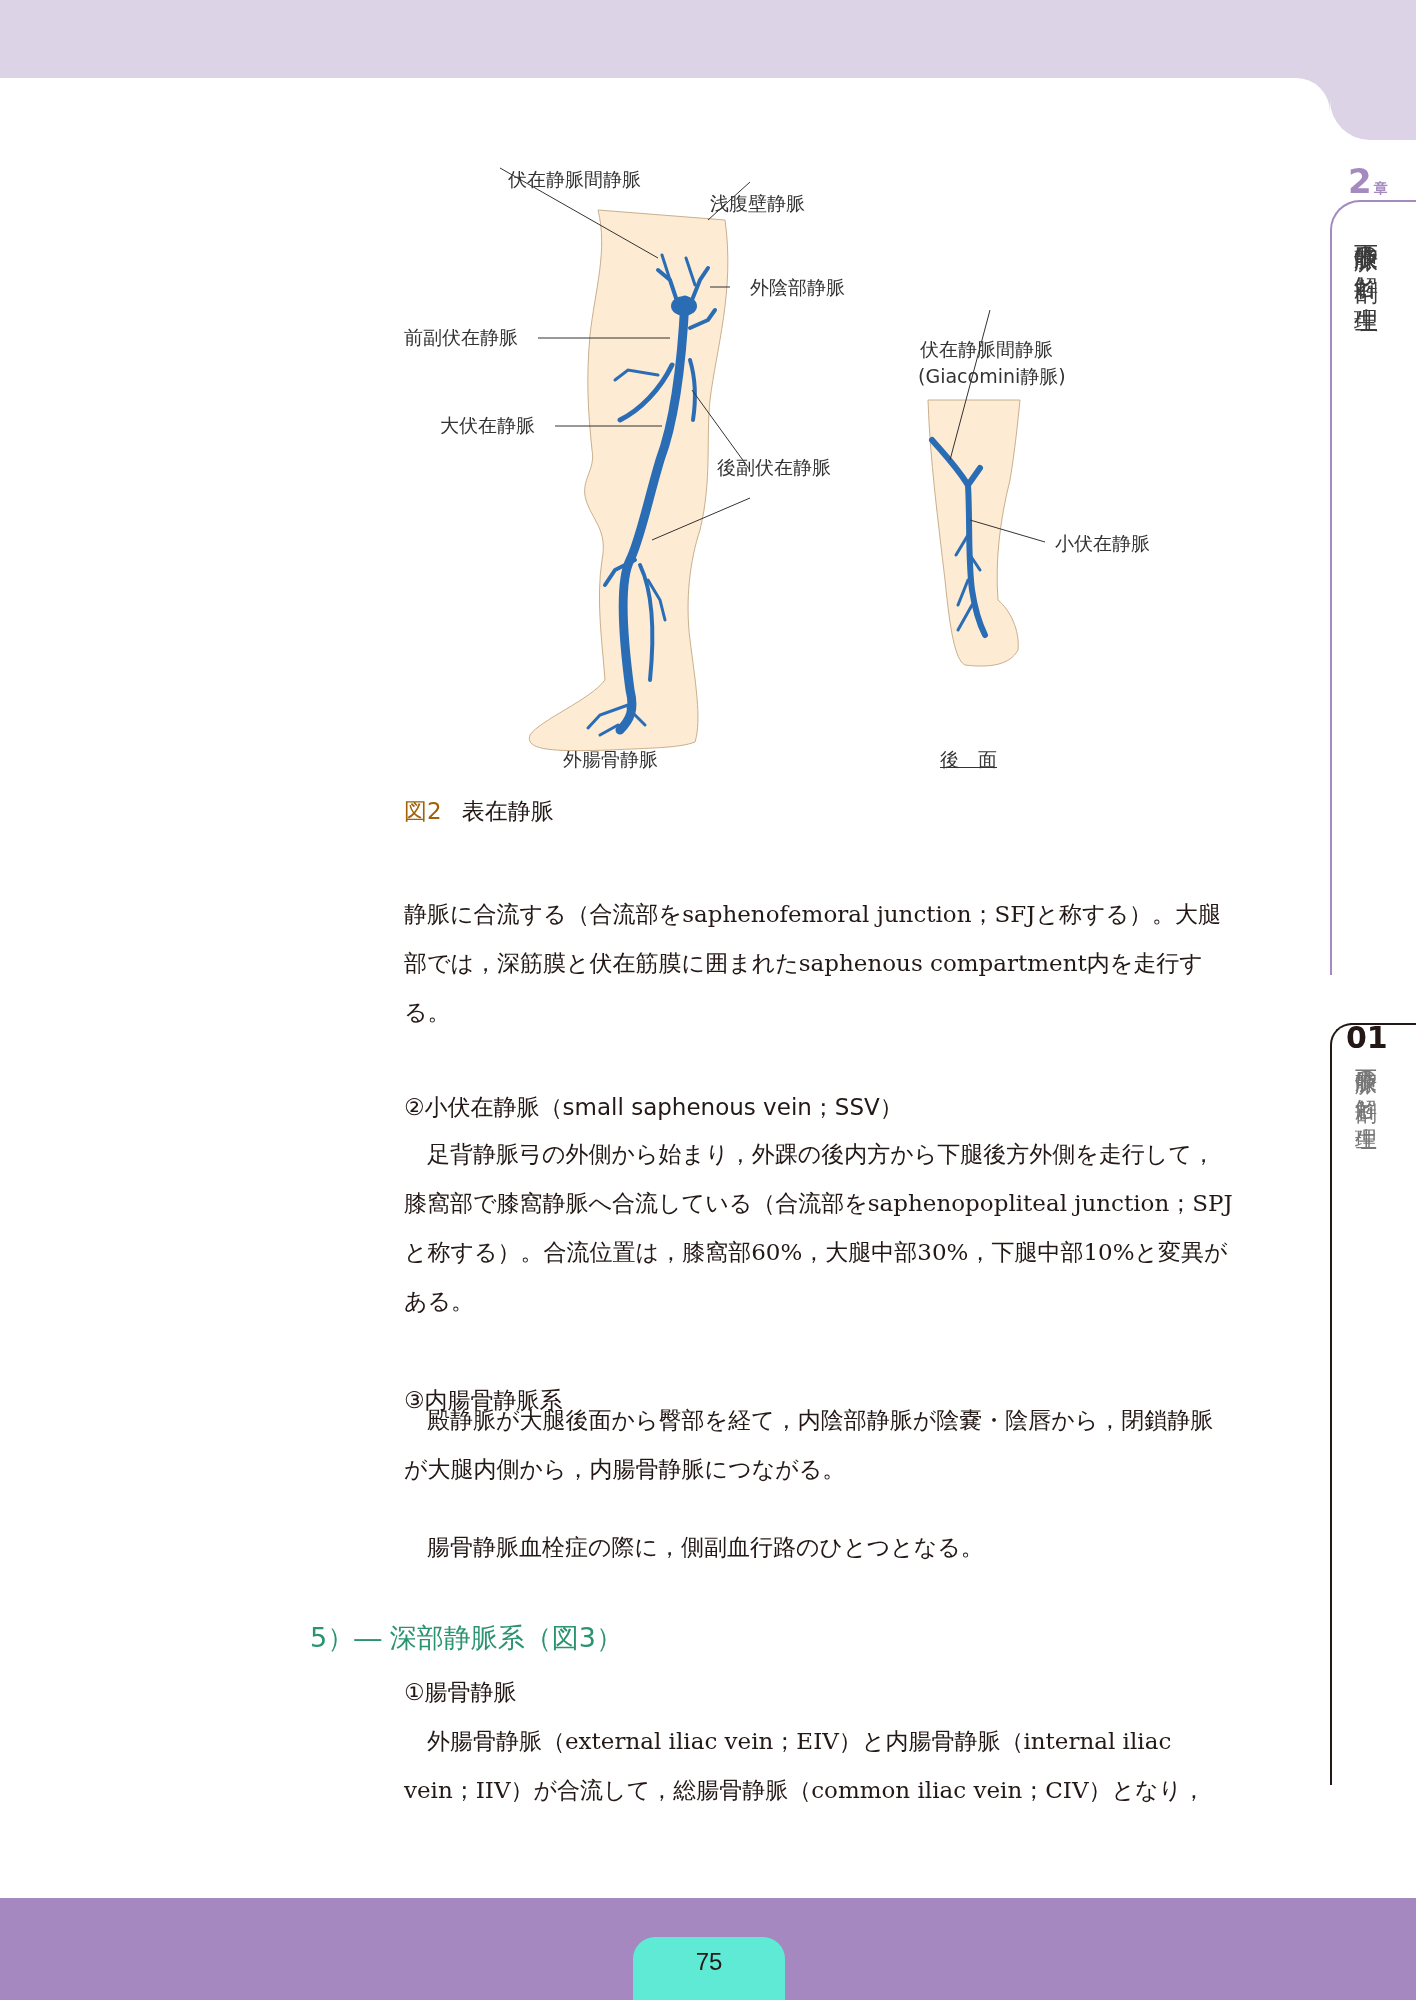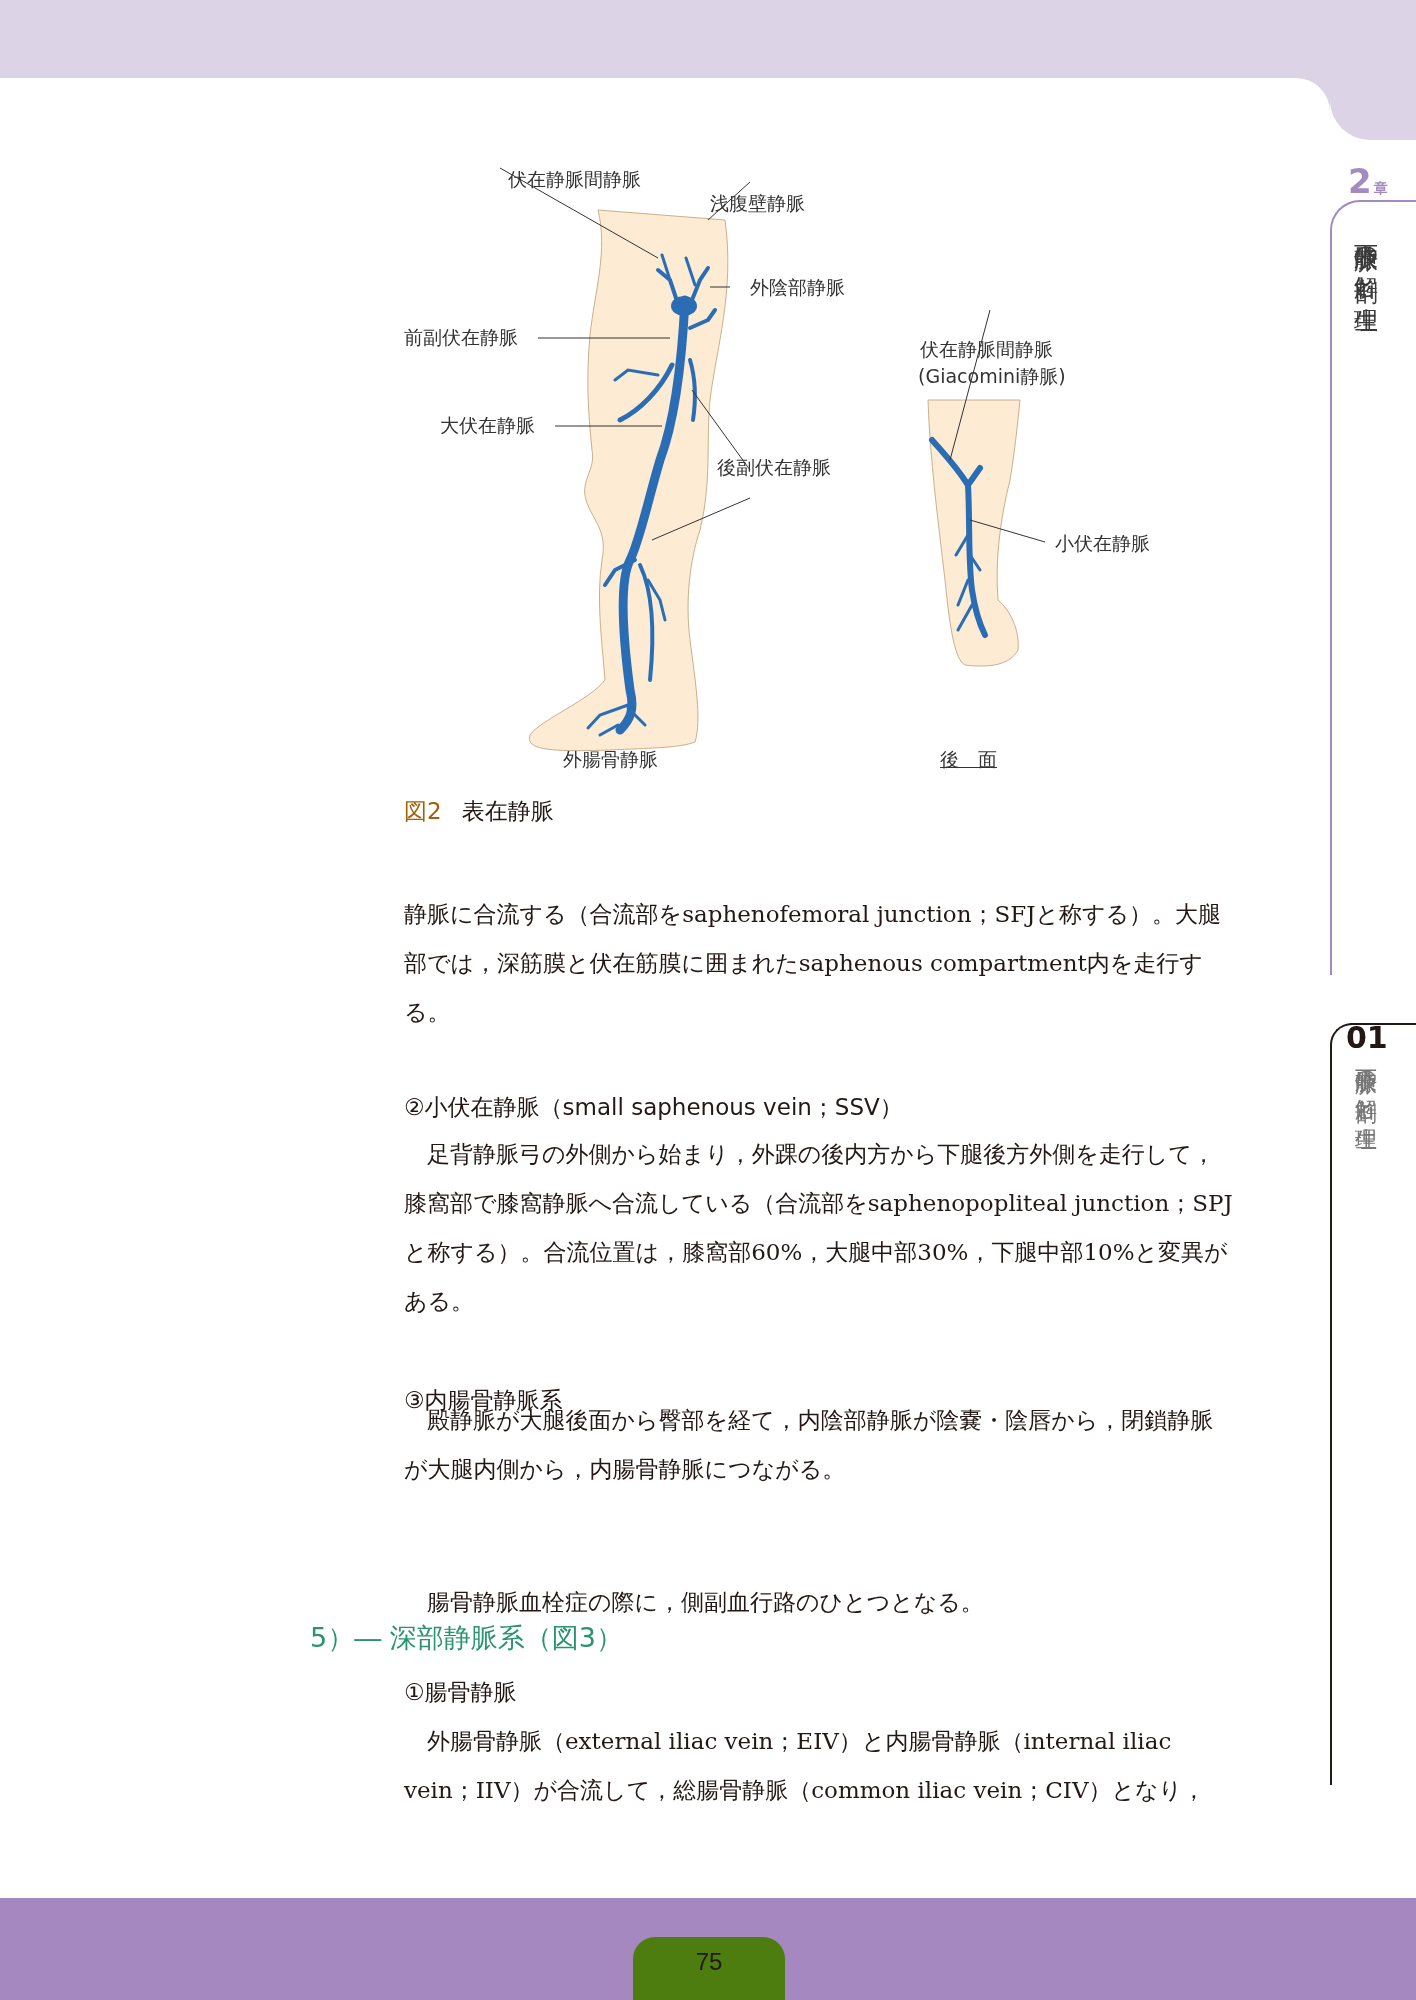--- a/index.html
+++ b/index.html
@@ -97,21 +97,21 @@
       position: absolute; left: 310px; top: 1620px;
       font-family: "DejaVu Sans", sans-serif; font-size: 27px; color: #2a9470;
     }
 
     
     .footer {
       position: absolute; left: 0; top: 1898px; width: 1416px; height: 102px; background: #a488bf;
     }
     .page-box {
       position: absolute; left: 633px; top: 1937px; width: 152px; height: 63px;
-      background: #4d7c0f; border-top-left-radius: 22px; border-top-right-radius: 22px;
+      background: #5eead4; border-top-left-radius: 22px; border-top-right-radius: 22px;
       text-align: center; font-family: "Liberation Sans", sans-serif; font-size: 24px; line-height: 50px;
       color: #231815;
     }
   </style>
 </head>
 <body>
 
 <div class="top-band"></div>
 <div class="top-notch-fill"></div>
 <div class="top-notch"></div>
@@ -197,20 +197,20 @@
   <span class="num">図2</span><span class="ttl">表在静脈</span>
 </div>
 
 <div class="para" style="top:890px;">静脈に合流する（合流部をsaphenofemoral junction；SFJと称する）。大腿部では，深筋膜と伏在筋膜に囲まれたsaphenous compartment内を走行する。</div>
 
 <div class="subhead" style="top:1092px;">②小伏在静脈（small saphenous vein；SSV）</div>
 <div class="para indent" style="top:1130px;">足背静脈弓の外側から始まり，外踝の後内方から下腿後方外側を走行して，膝窩部で膝窩静脈へ合流している（合流部をsaphenopopliteal junction；SPJと称する）。合流位置は，膝窩部60%，大腿中部30%，下腿中部10%と変異がある。</div>
 
 <div class="subhead" style="top:1385px;">③内腸骨静脈系</div>
 <div class="para indent" style="top:1396px;">殿静脈が大腿後面から臀部を経て，内陰部静脈が陰嚢・陰唇から，閉鎖静脈が大腿内側から，内腸骨静脈につながる。</div>
-<div class="para indent" style="top:1578px;">腸骨静脈血栓症の際に，側副血行路のひとつとなる。</div>
+<div class="para indent" style="top:1523px;">腸骨静脈血栓症の際に，側副血行路のひとつとなる。</div>
 
 <div class="green-head">5）― 深部静脈系（図3）</div>
 <div class="subhead" style="top:1677px;">①腸骨静脈</div>
 <div class="para indent" style="top:1717px;">外腸骨静脈（external iliac vein；EIV）と内腸骨静脈（internal iliac vein；IIV）が合流して，総腸骨静脈（common iliac vein；CIV）となり，</div>
 
 <div class="footer"></div>
 <div class="page-box">75</div>
 
 </body></html>

